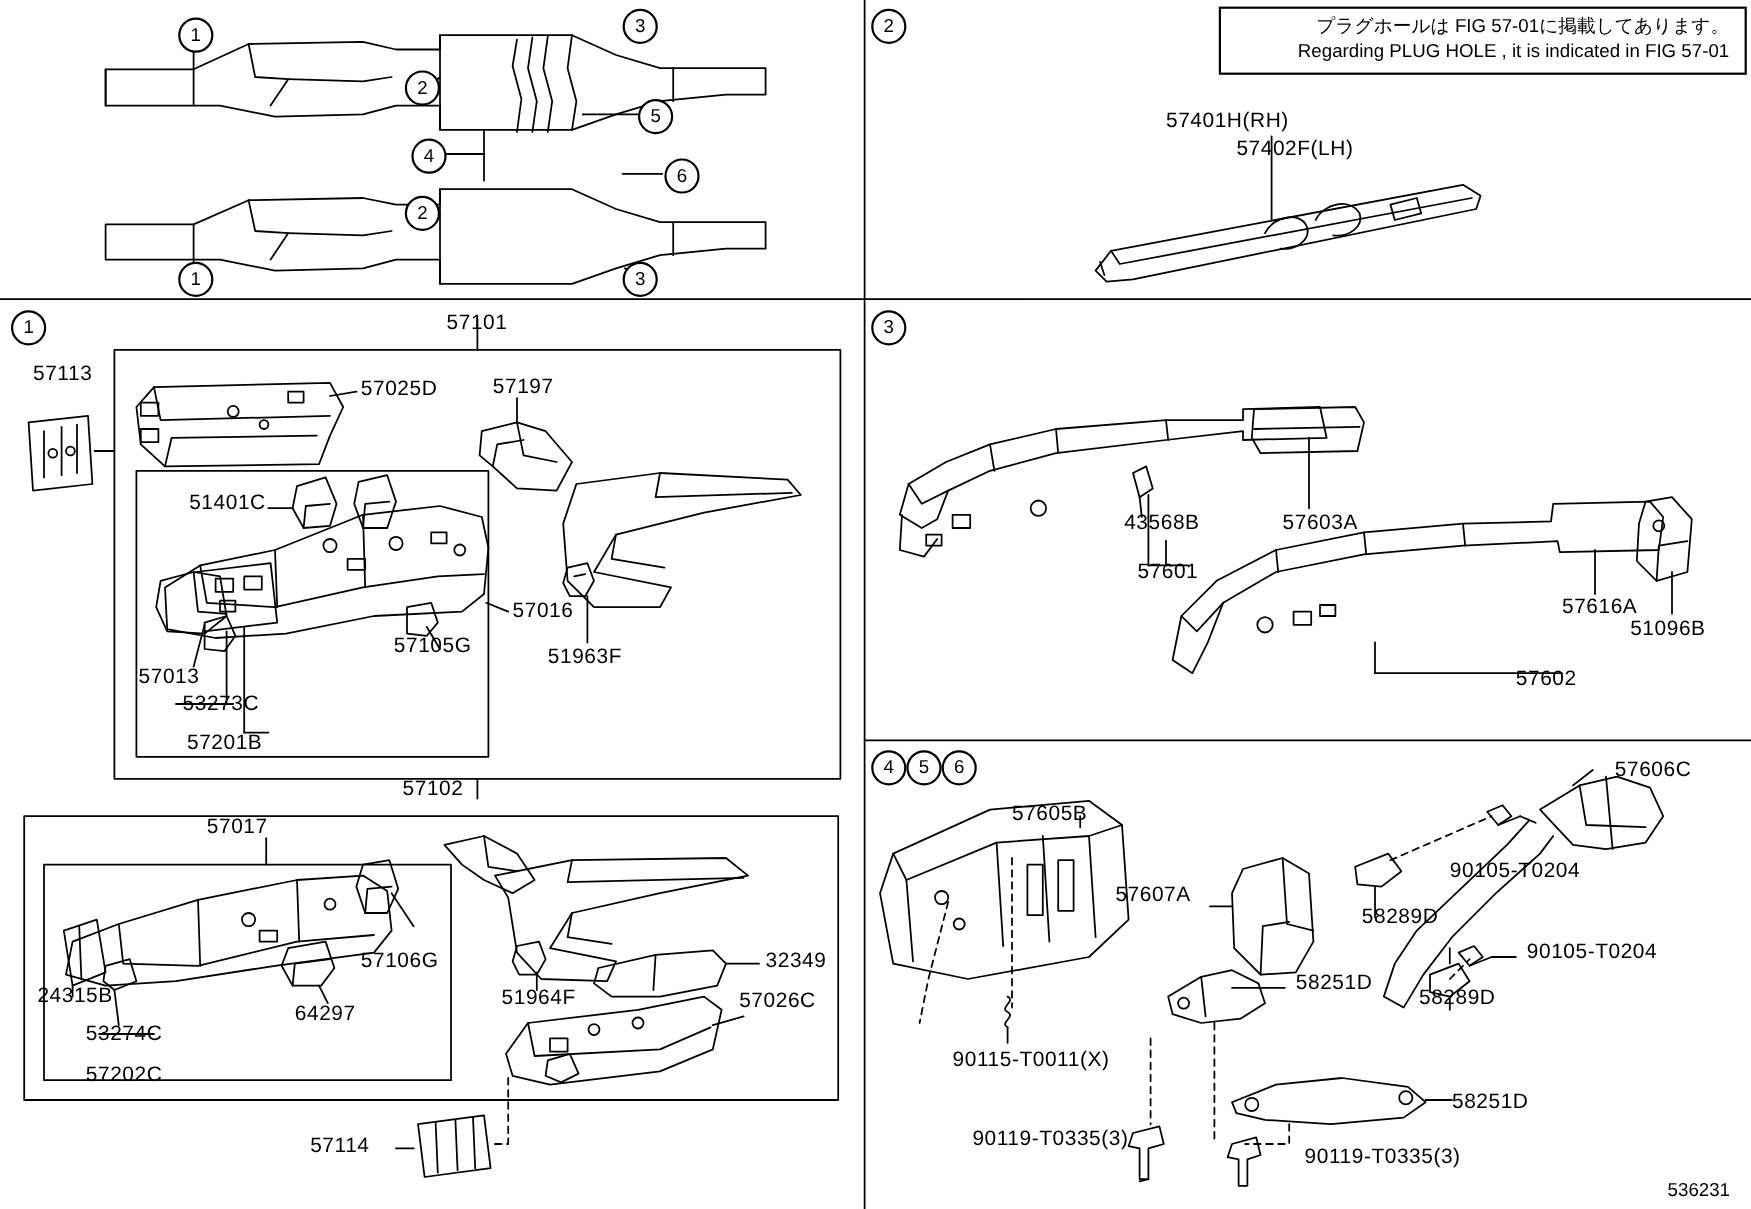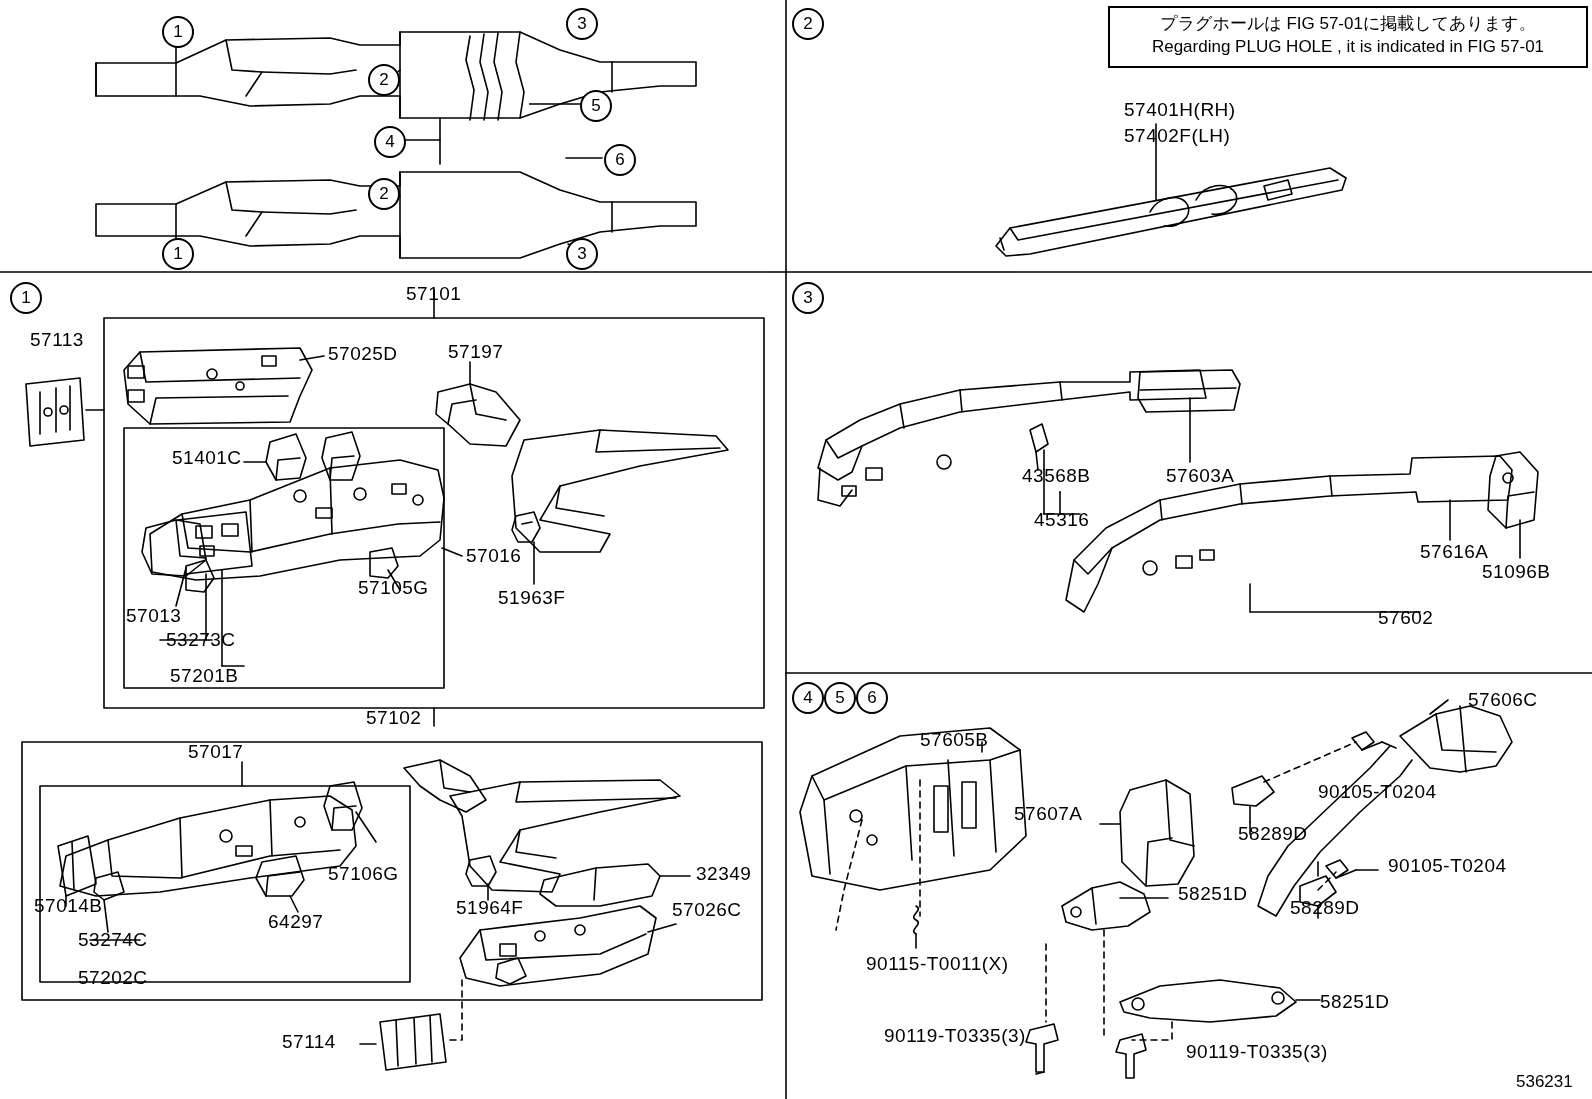--- a/index.html
+++ b/index.html
@@ -3,21 +3,21 @@
 <meta charset="utf-8">
 <style>
   html,body{margin:0;padding:0;background:#ffffff;}
   body{width:1592px;height:1099px;position:relative;font-family:"Liberation Sans",sans-serif;color:#000;overflow:hidden;}
   .sheet{position:absolute;left:0;top:0;width:1592px;height:1099px;}
   svg{position:absolute;left:0;top:0;width:1592px;height:1099px;overflow:visible;}
   .lbl{position:absolute;font-size:19px;letter-spacing:0.5px;white-space:nowrap;line-height:1.1;}
   .circ{position:absolute;border:2px solid #000;border-radius:50%;width:28px;height:28px;
         display:flex;align-items:center;justify-content:center;font-size:17px;background:#fff;}
   .note{position:absolute;border:2px solid #000;padding:5px 14px 7px 14px;text-align:center;background:#fff;}
-  .note div{font-size:17px;line-height:1.35;white-space:nowrap;}
+  .note div{font-size:17px;line-height:1.35;white-space:nowrap;text-align:right;}
   .figid{position:absolute;font-size:17px;}
 </style>
 </head>
 <body>
 
 <div class="sheet" data-name="parts-diagram-sheet">
 
 <svg viewBox="0 0 1592 1099" data-name="diagram-linework">
   <g fill="none" stroke="#000" stroke-width="1.6" stroke-linejoin="round" stroke-linecap="round">
 
@@ -312,49 +312,49 @@
 <div class="circ" style="left:824px;top:682px" data-name="panel-index-5">5</div>
 <div class="circ" style="left:856px;top:682px" data-name="panel-index-6">6</div>
 
 <style></style>
 
 <div class="note" style="left:1108px;top:6px;width:448px;" data-name="plug-hole-note">
   <div class="jp" data-name="note-line-jp">プラグホールは FIG 57-01に掲載してあります。</div>
   <div class="mono" data-name="note-line-en">Regarding  PLUG  HOLE , it is indicated in FIG  57-01</div>
 </div>
 
-<div class="lbl" style="left:1124px;top:100px" data-name="label-57401H">57401H(RH)</div>
+<div class="lbl" style="left:1060px;top:100px" data-name="label-57401H">57401H(RH)</div>
 <div class="lbl" style="left:1124px;top:126px" data-name="label-57402F">57402F(LH)</div>
 
 <div class="lbl" style="left:406px;top:284px" data-name="label-57101">57101</div>
 <div class="lbl" style="left:30px;top:330px" data-name="label-57113">57113</div>
 <div class="lbl" style="left:328px;top:344px" data-name="label-57025D">57025D</div>
 <div class="lbl" style="left:448px;top:342px" data-name="label-57197">57197</div>
 <div class="lbl" style="left:172px;top:448px" data-name="label-51401C">51401C</div>
 <div class="lbl" style="left:466px;top:546px" data-name="label-57016">57016</div>
 <div class="lbl" style="left:358px;top:578px" data-name="label-57105G">57105G</div>
 <div class="lbl" style="left:498px;top:588px" data-name="label-51963F">51963F</div>
 <div class="lbl" style="left:126px;top:606px" data-name="label-57013">57013</div>
 <div class="lbl" style="left:166px;top:630px" data-name="label-53273C">53273C</div>
 <div class="lbl" style="left:170px;top:666px" data-name="label-57201B">57201B</div>
 <div class="lbl" style="left:366px;top:708px" data-name="label-57102">57102</div>
 <div class="lbl" style="left:188px;top:742px" data-name="label-57017">57017</div>
 <div class="lbl" style="left:328px;top:864px" data-name="label-57106G">57106G</div>
 <div class="lbl" style="left:268px;top:912px" data-name="label-51402">64297</div>
 <div class="lbl" style="left:456px;top:898px" data-name="label-51964F">51964F</div>
 <div class="lbl" style="left:696px;top:864px" data-name="label-57198">32349</div>
 <div class="lbl" style="left:672px;top:900px" data-name="label-57026C">57026C</div>
-<div class="lbl" style="left:34px;top:896px" data-name="label-57014B">57014B</div>
+<div class="lbl" style="left:34px;top:896px" data-name="label-57014B">24315B</div>
 <div class="lbl" style="left:78px;top:930px" data-name="label-53274C">53274C</div>
 <div class="lbl" style="left:78px;top:968px" data-name="label-57202C">57202C</div>
 <div class="lbl" style="left:282px;top:1032px" data-name="label-57114">57114</div>
 
 <div class="lbl" style="left:1022px;top:466px" data-name="label-51902B">43568B</div>
 <div class="lbl" style="left:1166px;top:466px" data-name="label-57603A">57603A</div>
-<div class="lbl" style="left:1034px;top:510px" data-name="label-57601">45316</div>
+<div class="lbl" style="left:1034px;top:510px" data-name="label-57601">57601</div>
 <div class="lbl" style="left:1420px;top:542px" data-name="label-57616A">57616A</div>
 <div class="lbl" style="left:1482px;top:562px" data-name="label-51096B">51096B</div>
 <div class="lbl" style="left:1378px;top:608px" data-name="label-57602">57602</div>
 
 <div class="lbl" style="left:920px;top:730px" data-name="label-57605B">57605B</div>
 <div class="lbl" style="left:1468px;top:690px" data-name="label-57606C">57606C</div>
 <div class="lbl" style="left:1014px;top:804px" data-name="label-57607A">57607A</div>
 <div class="lbl" style="left:1318px;top:782px" data-name="label-90105-a">90105-T0204</div>
 <div class="lbl" style="left:1238px;top:824px" data-name="label-58289D-a">58289D</div>
 <div class="lbl" style="left:1388px;top:856px" data-name="label-90105-b">90105-T0204</div>

